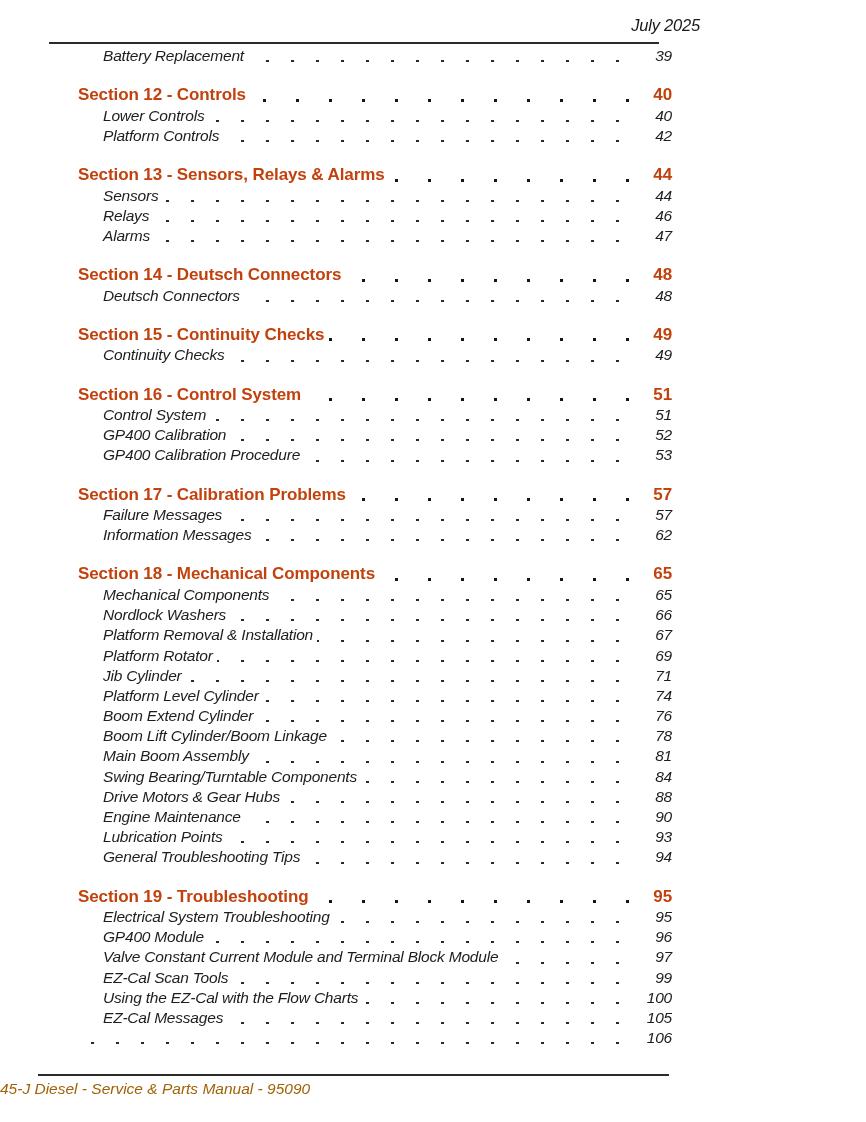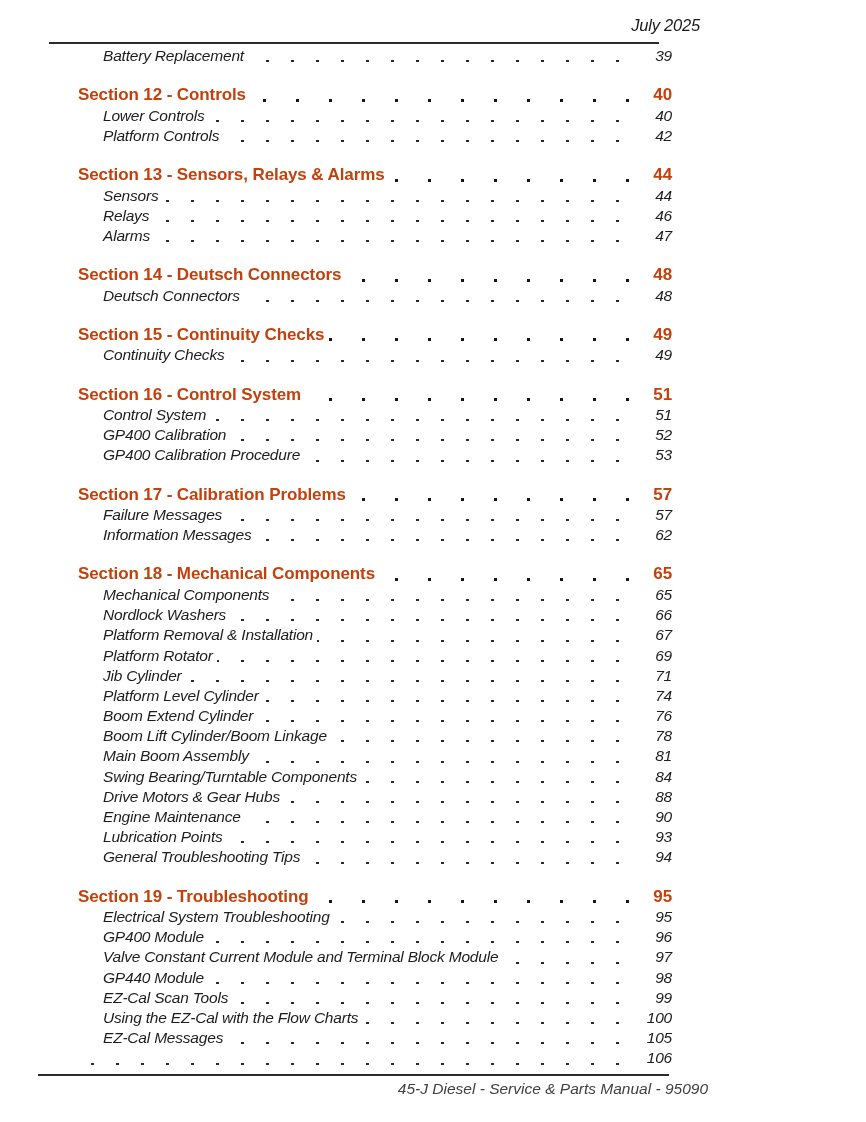--- a/index.html
+++ b/index.html
@@ -50,21 +50,21 @@
   .toc-row.sub .t { padding-left:25px; }
   .toc-row .sp { flex:1; }
   .toc-row .p { background:#ffffff; padding-left:8px; min-width:26px; text-align:right; }
 
   .footer-left {
     position:absolute; left:36px; top:1080px;
     font-style:italic; font-size:15.5px; color:#1a1a1a;margin-top:47px;
   }
   .footer-center {
     position:absolute; left:0; right:0; top:1080px;
-    text-align:right; font-style:italic; font-size:15.5px; color:#404040;
+    text-align:left; font-style:italic; font-size:15.5px; color:#a16207;
   }
   .footer-logo { position:absolute; left:752px; top:1079px; width:46px; height:32px; }
 </style>
 </head>
 <body>
 
 <div class="sheet">
 
   <div class="date">July 2025</div>
   <div class="rule top-rule"></div>
@@ -252,25 +252,20 @@
       </div>
       <div class="toc-row sub">
         <span class="t">GP400 Module</span>
         <span class="sp"></span>
         <span class="p">96</span>
       </div>
       <div class="toc-row sub">
         <span class="t">Valve Constant Current Module and Terminal Block Module</span>
         <span class="sp"></span>
         <span class="p">97</span>
-      </div>
-      <div class="toc-row sub">
-        <span class="t">GP440 Module</span>
-        <span class="sp"></span>
-        <span class="p">98</span>
       </div>
       <div class="toc-row sub">
         <span class="t">EZ-Cal Scan Tools</span>
         <span class="sp"></span>
         <span class="p">99</span>
       </div>
       <div class="toc-row sub">
         <span class="t">Using the EZ-Cal with the Flow Charts</span>
         <span class="sp"></span>
         <span class="p">100</span>

